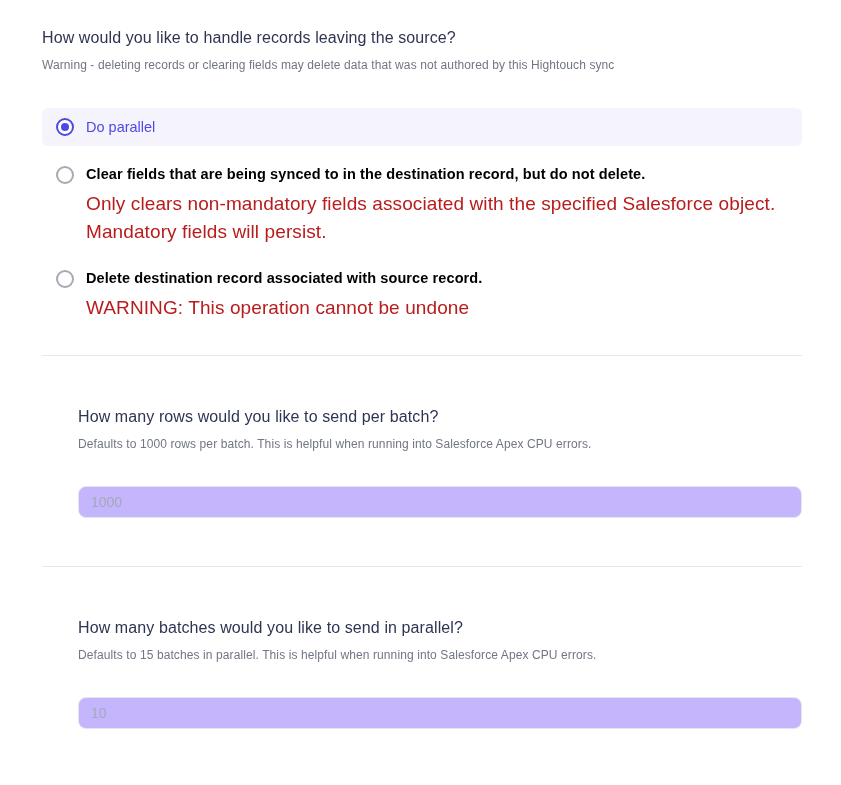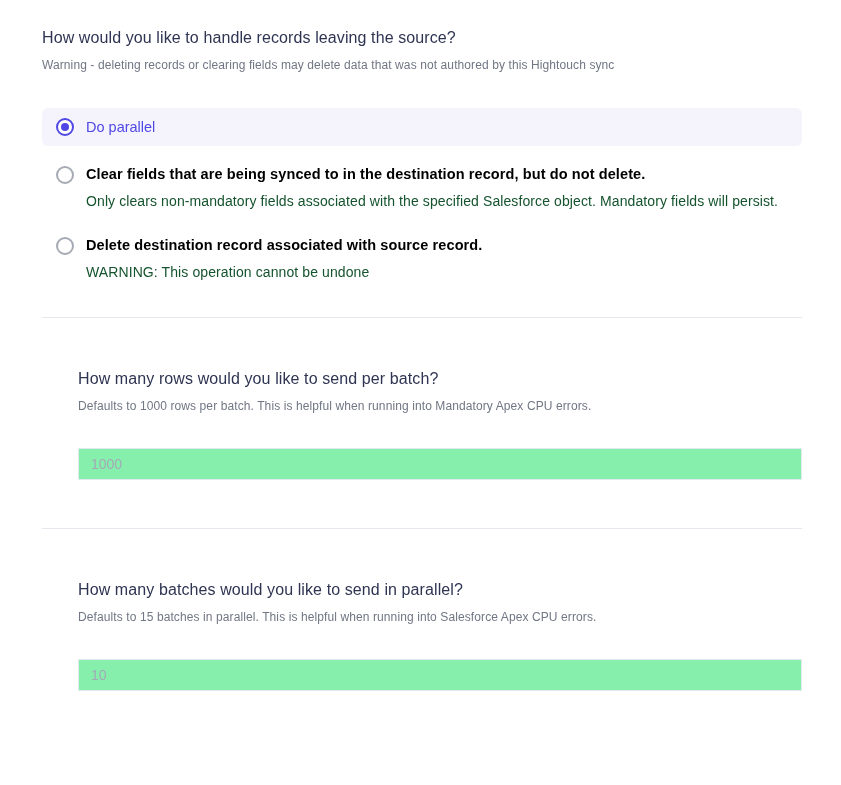--- a/index.html
+++ b/index.html
@@ -77,23 +77,23 @@
     letter-spacing: 0.1px;
   }
   .option-block {
     margin-bottom: 24px;
   }
   .option-block .option-row { align-items: flex-start; }
   .option-block .radio { margin-top: 0; }
   .option-desc {
     margin: 6px 0 0 44px;
     max-width: 710px;
-    font-size: 14px;
-    color: #14532d;
-    line-height: 23px;
+    font-size: 19px;
+    color: #b91c1c;
+    line-height: 28px;
     letter-spacing: 0.1px;
   }
   
   .divider {
     border: none;
     border-top: 1px solid #e7e7ee;
     margin: 0;
   }
   .divider.first { margin-top: 33px; }
   .divider.second { margin-top: 48px; }
@@ -101,23 +101,23 @@
   .field-section .section-sub { margin-top: 1px; }
   .text-input {
     display: block;
     width: 100%;
     height: 32px;
     margin-top: 35px;
     padding: 0 12px;
     font-family: "Liberation Sans", "DejaVu Sans", sans-serif;
     font-size: 14px;
     color: #2e3452;
-    background: #86efac;
+    background: #c4b5fd;
     border: 1px solid #e2e8f0;
-    border-radius: 1px;
+    border-radius: 8px;
     outline: none;
   }
   .text-input::placeholder { color: #a3abb8; }
 </style>
 </head>
 <body>
 
 <div class="page">
 
   <div>
@@ -147,21 +147,21 @@
         <div class="option-desc">WARNING: This operation cannot be undone</div>
       </div>
 
     </div>
   </div>
 
   <hr class="divider first">
 
   <div class="field-section">
     <div class="section-title">How many rows would you like to send per batch?</div>
-    <div class="section-sub">Defaults to 1000 rows per batch. This is helpful when running into Mandatory Apex CPU errors.</div>
+    <div class="section-sub">Defaults to 1000 rows per batch. This is helpful when running into Salesforce Apex CPU errors.</div>
     <input class="text-input" type="text" placeholder="1000" style="">
   </div>
 
   <hr class="divider second">
 
   <div class="field-section">
     <div class="section-title">How many batches would you like to send in parallel?</div>
     <div class="section-sub">Defaults to 15 batches in parallel. This is helpful when running into Salesforce Apex CPU errors.</div>
     <input class="text-input" type="text" placeholder="10" style="">
   </div>

